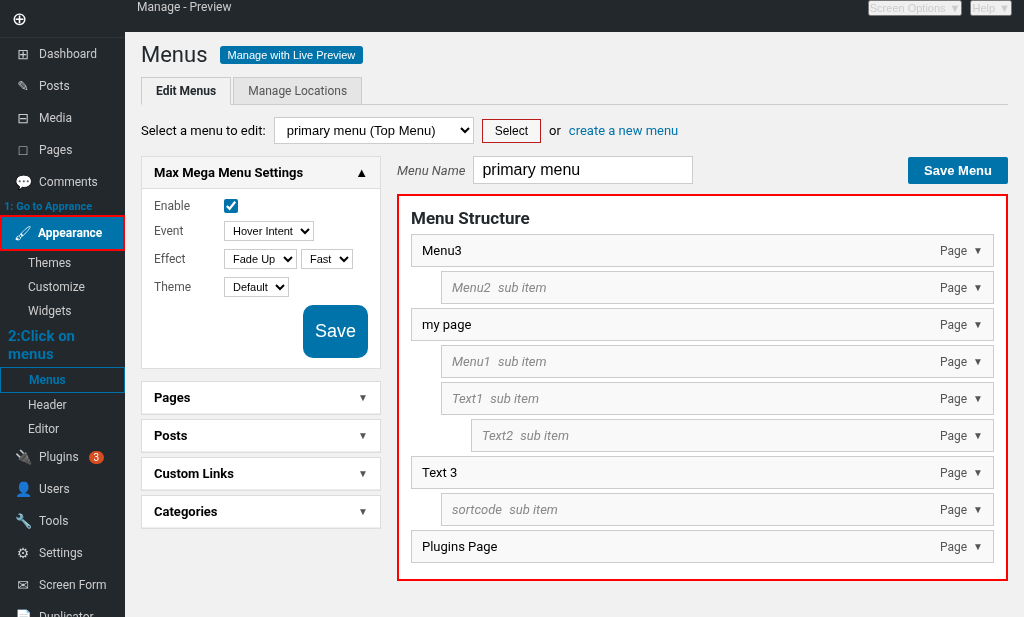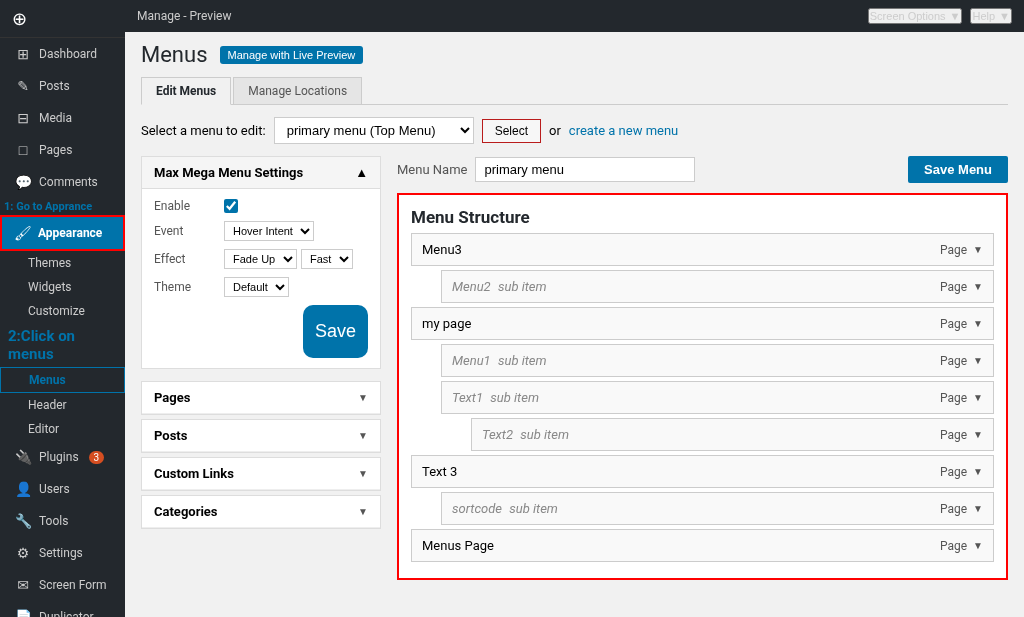--- a/index.html
+++ b/index.html
@@ -62,21 +62,21 @@
       flex: 1;
       display: flex;
       flex-direction: column;
       overflow: hidden;
     }
 
     
     .topbar {
       background: #23282d;
       display: flex;
-      align-items: center;
+      align-items: flex-start;
       justify-content: space-between;
       padding: 0 12px;
       height: 32px;
       flex-shrink: 0;
     }
     .topbar-left { display: flex; align-items: center; gap: 8px; }
     .topbar-title { color: #ccc; font-size: 12px; }
     .topbar-preview {
       background: #0073aa;
       color: #fff;
@@ -232,25 +232,25 @@
     .right-panel {
       flex: 1;
     }
 
     .menu-name-row {
       display: flex;
       align-items: center;
       justify-content: space-between;
       margin-bottom: 10px;
     }
-    .menu-name-label { font-size: 13px; color: #555; margin-right: 8px; }
+    .menu-name-label { font-size: 13px; color: #555; margin-right: 8px; font-style: italic; }
     .menu-name-input {
       padding: 4px 8px;
       border: 1px solid #ccc;
-      font-size: 13px;
+      font-size: 16px;
       width: 220px;
     }
     .save-menu-btn {
       background: #0073aa;
       color: #fff;
       border: none;
       padding: 6px 16px;
       cursor: pointer;
       font-size: 13px;
       font-weight: bold;
@@ -325,22 +325,22 @@
   <div style="color:#0073aa;font-size:11px;font-weight:bold;padding:2px 4px;">
     <span>1: Go to Apprance</span>
   </div>
 
   <div class="appearance-highlighted" style="border:2px solid red; background:#0073aa;">
     <span class="sidebar-icon">🖌</span>
     <span style="color:#fff;font-weight:bold;">Appearance</span>
   </div>
 
   <div class="sidebar-sub-item">Themes</div>
+  <div class="sidebar-sub-item">Customize</div>
   <div class="sidebar-sub-item">Widgets</div>
-  <div class="sidebar-sub-item">Customize</div>
 
   <div style="display:flex;align-items:center;gap:4px;padding:4px 8px;">
     <span style="color:#0073aa;font-size:15px;font-weight:bold;">2:Click on menus</span>
   </div>
   <div class="sidebar-sub-item" style="color:#0073aa;font-weight:bold;border:1px solid #0073aa;">
     <span>Menus</span>
   </div>
   <div class="sidebar-sub-item">Header</div>
   <div class="sidebar-sub-item">Editor</div>
 
@@ -575,21 +575,21 @@
               <span>sortcode</span>
               <span style="margin-left:4px;"> <span>sub item</span></span>
             </span>
             <div class="menu-item-right">
               <span>Page</span>
               <span class="menu-item-arrow">▼</span>
             </div>
           </div>
 
           <div class="menu-item">
-            <span class="menu-item-name">Menus Page</span>
+            <span class="menu-item-name">Plugins Page</span>
             <div class="menu-item-right">
               <span>Page</span>
               <span class="menu-item-arrow">▼</span>
             </div>
           </div>
 
         </div>
 
       </div>
     </div>

